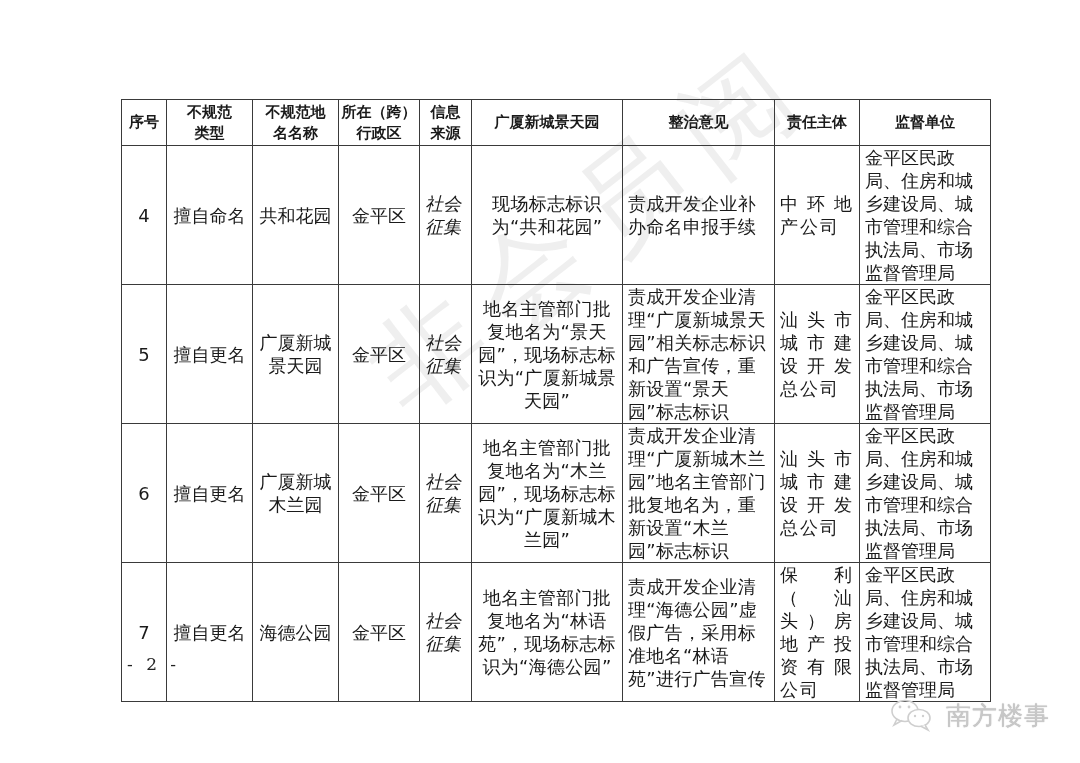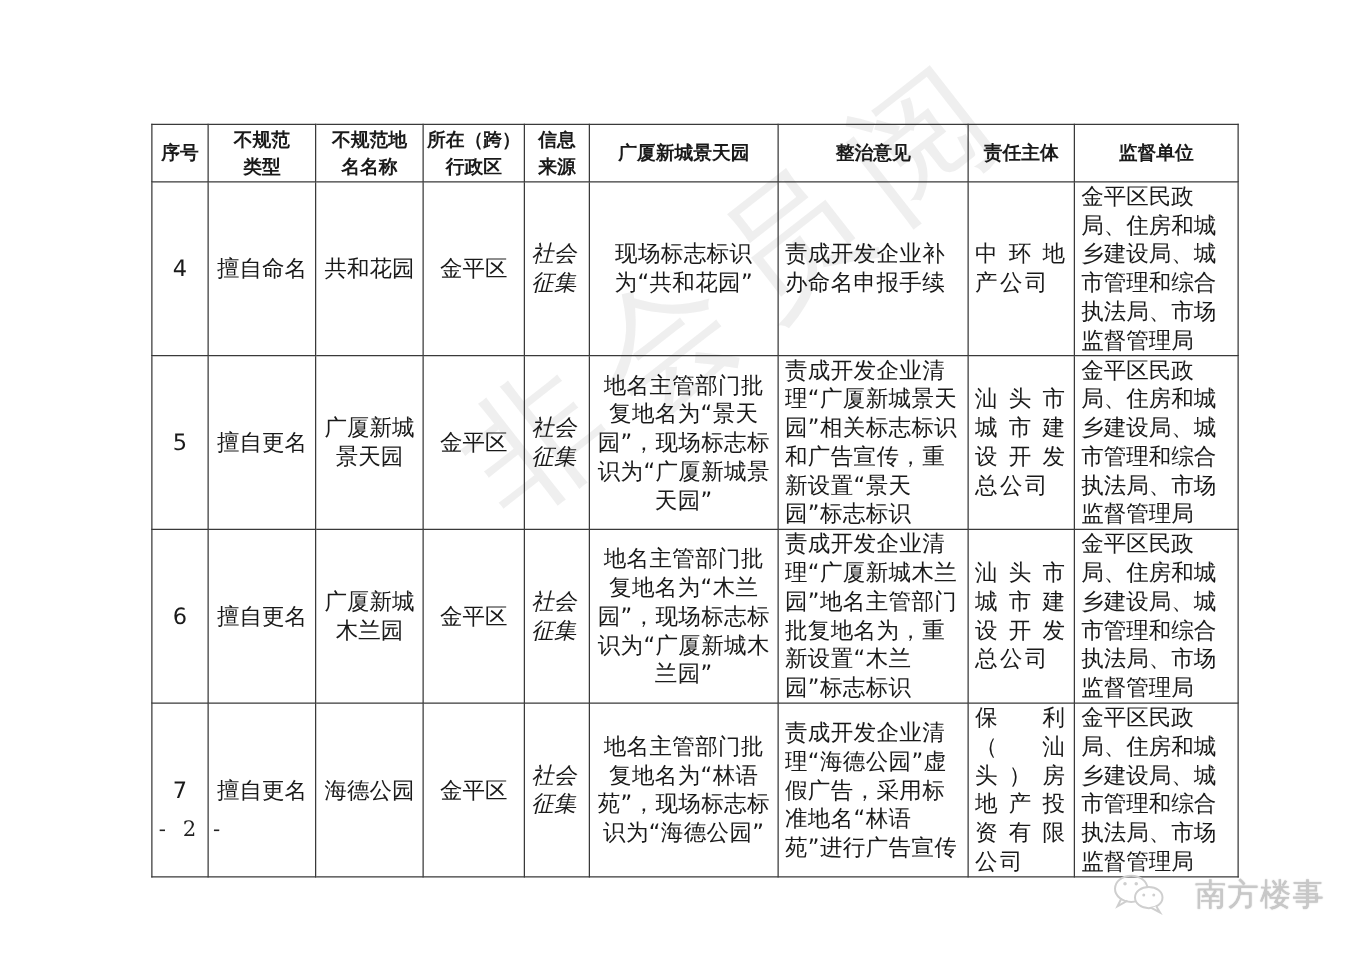--- a/index.html
+++ b/index.html
@@ -78,21 +78,21 @@
       font-size: 17px;
       color: #222;
       letter-spacing: 4px;
     }
     .brand {
       position: absolute;
       left: 890px;
       top: 698px;
       display: flex;
       align-items: center;
-      gap: 22px;
+      gap: 12px;
     }
     .brand .wechat-icon {
       width: 44px;
       height: 34px;
       position: relative;
     }
     .brand .brand-name {
       font-size: 25px;
       color: #c8c8c8;
       letter-spacing: 1px;

